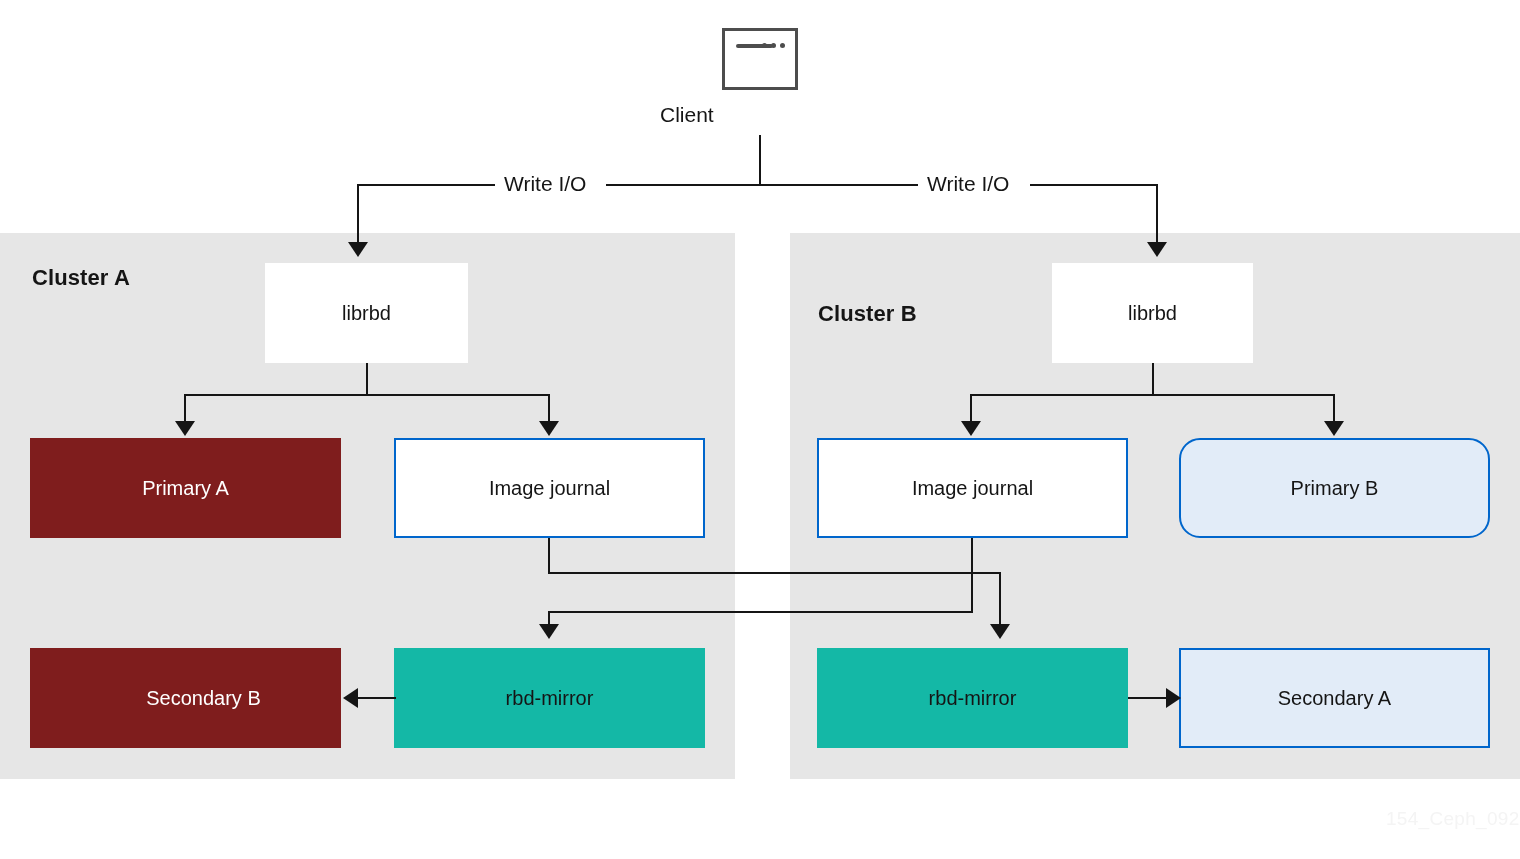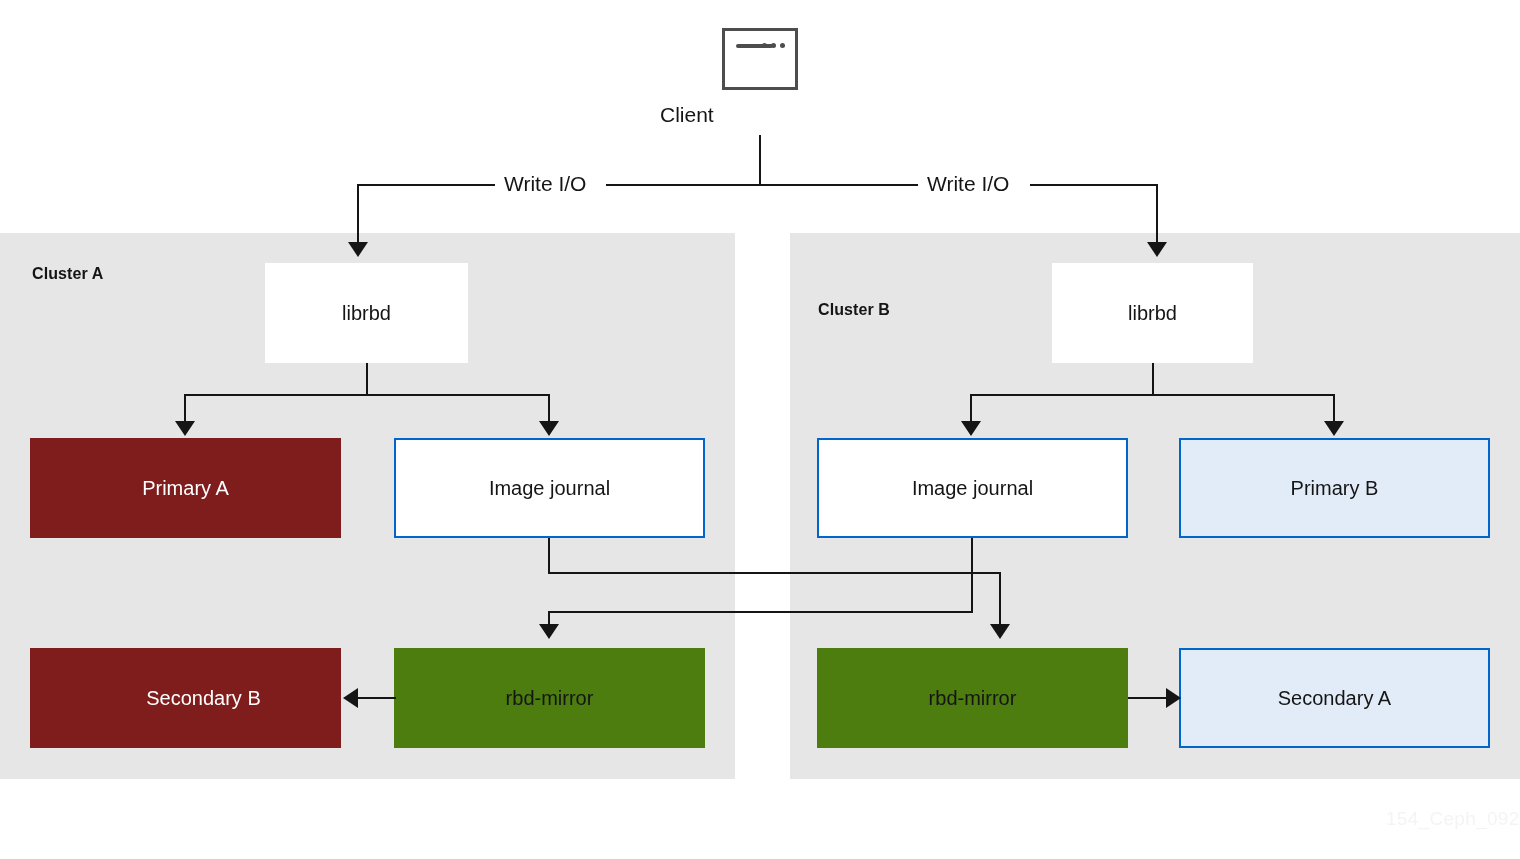--- a/index.html
+++ b/index.html
@@ -18,21 +18,21 @@
     background: #ffffff;
     overflow: hidden;
   }
   .abs { position: absolute; }
 
   
   .cluster-panel {
     background: #e6e6e6;
   }
   .cluster-title {
-    font-size: 16px;
+    font-size: 22px;
     font-weight: bold;
     color: #151515;
     letter-spacing: 0.1px;
     white-space: nowrap;
     text-align: right;
   }
 
   
   .node {
     box-sizing: border-box;
@@ -58,21 +58,21 @@
     background: #7f1d1d;
     border: none;
     color: #ffffff;
   }
   .node-tint {
     background: #e2ecf8;
     border: 2px solid #0066cc;
     color: #151515;
   }
   .node-gray {
-    background: #4d7c0f;
+    background: #14b8a6;
     border: none;
     color: #151515;
   }
 
   
   .client-icon {
     box-sizing: border-box;
     border: 3px solid #4d4d4d;
     background: #ffffff;
   }
@@ -203,21 +203,21 @@
   </div>
 
   <div class="abs node node-white" style="left:1052px; top:263px; width:201px; height:100px;">
     <span>librbd</span>
   </div>
 
   <div class="abs node node-outline" style="left:817px; top:438px; width:311px; height:100px;">
     <span>Image journal</span>
   </div>
 
-  <div class="abs node node-tint" style="left:1179px; top:438px; width:311px; height:100px;">
+  <div class="abs node node-tint" style="left:1179px; top:438px; width:311px; height:100px;border-radius:21px;">
     <span>Primary B</span>
   </div>
 
   <div class="abs node node-gray" style="left:817px; top:648px; width:311px; height:100px;">
     <span>rbd-mirror</span>
   </div>
 
   <div class="abs node node-tint" style="left:1179px; top:648px; width:311px; height:100px;justify-content:center;">
     <span>Secondary A</span>
   </div>

